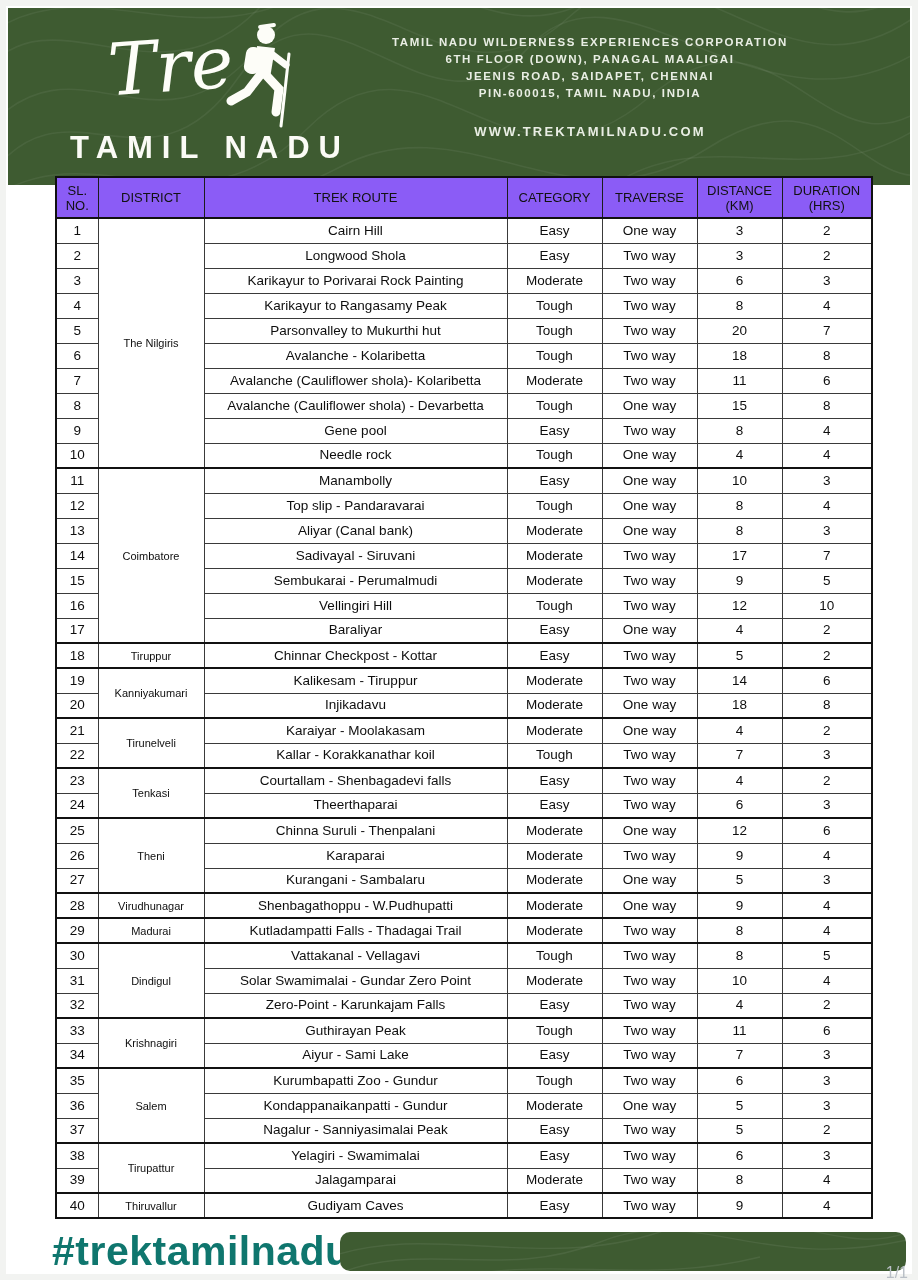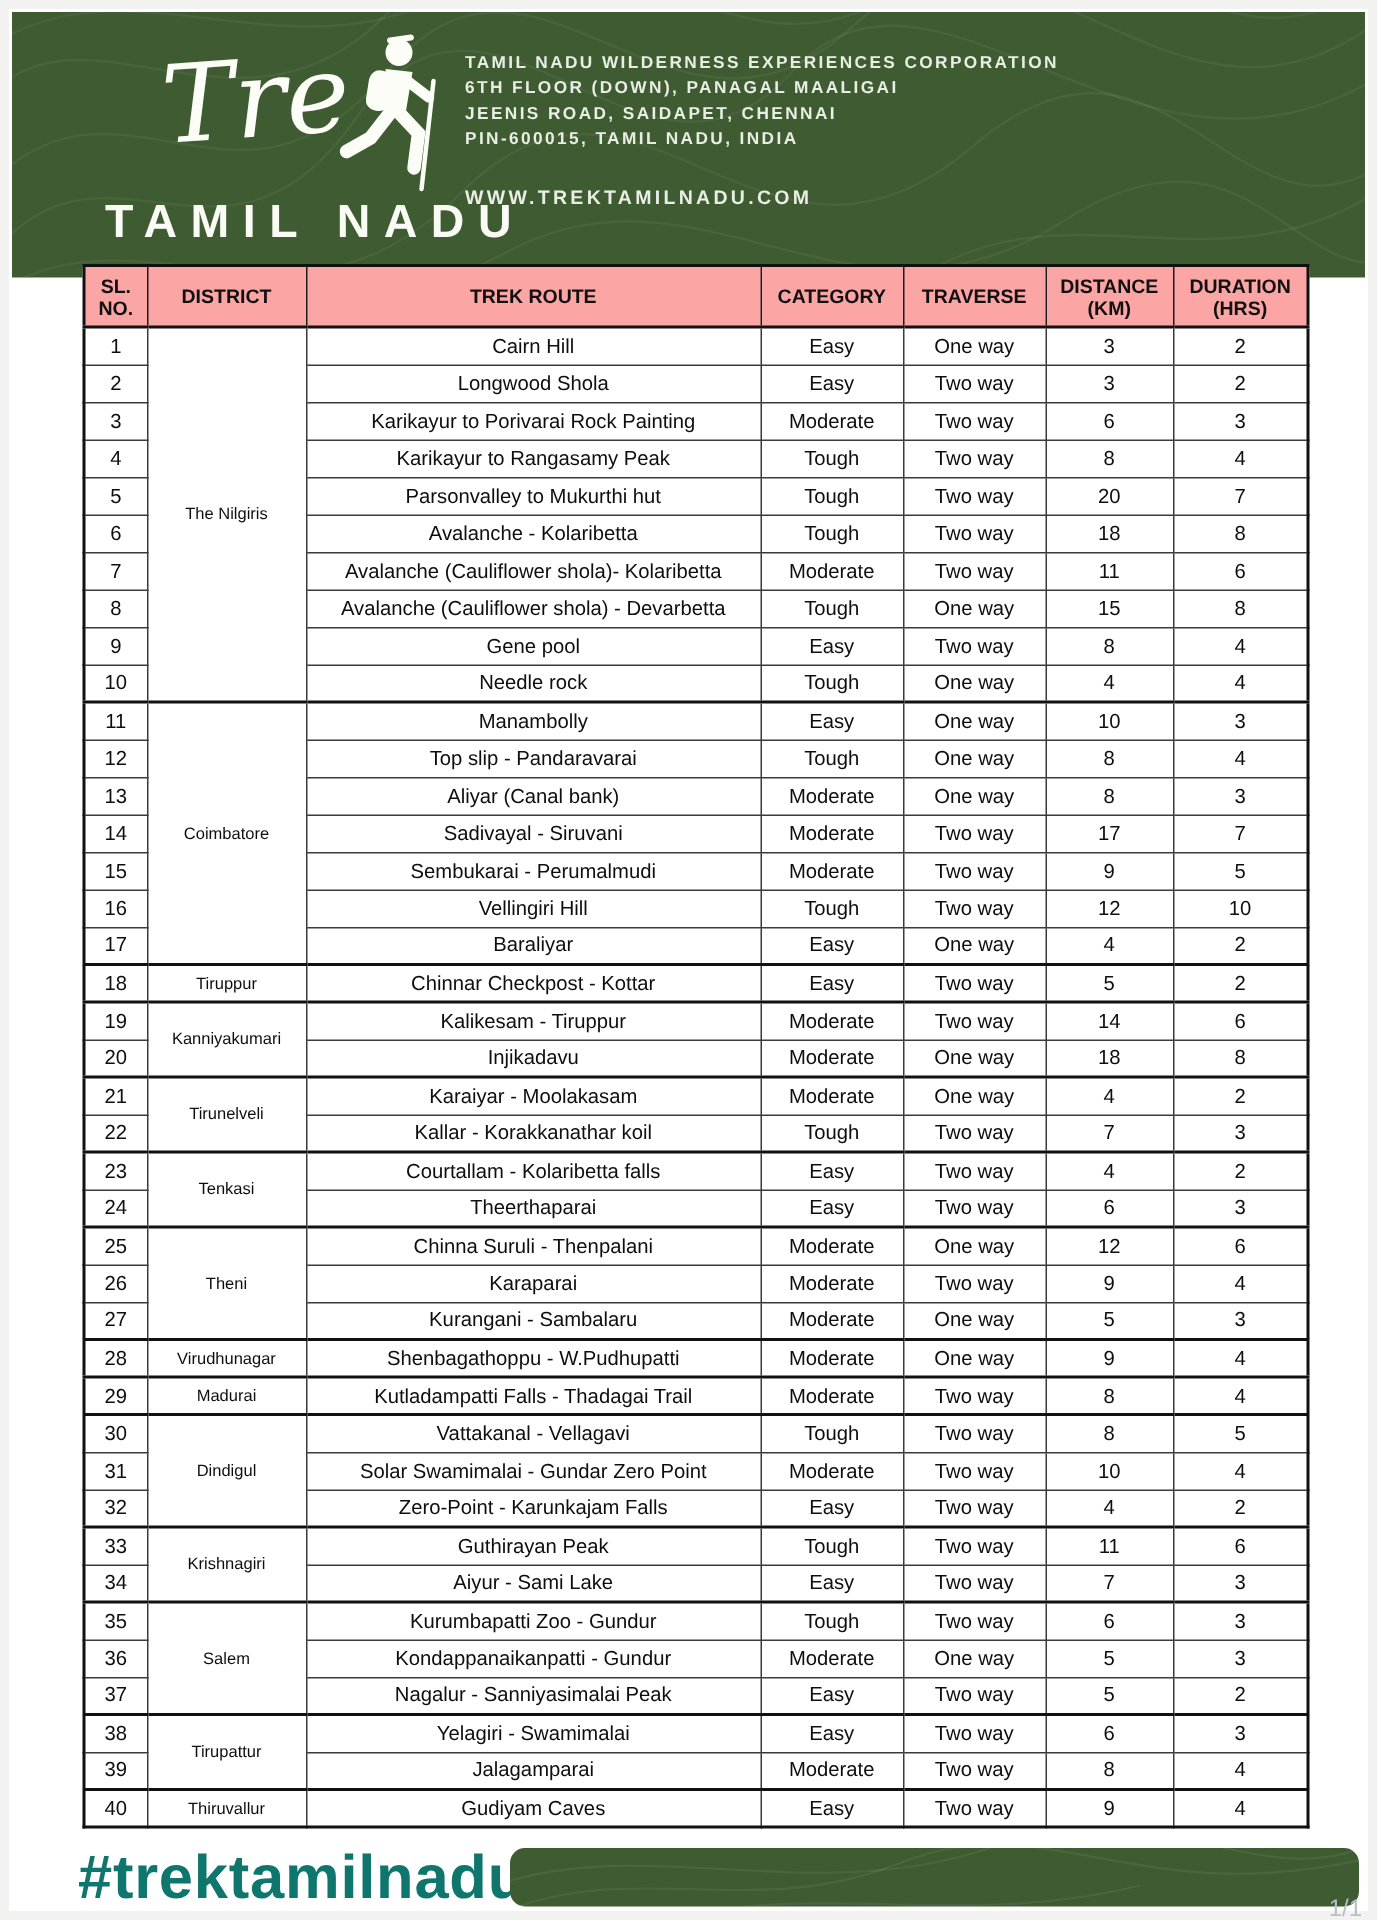--- a/index.html
+++ b/index.html
@@ -36,42 +36,42 @@
   }
   .hiker { position:absolute; left:135px; top:2px; }
   .logo-wordmark {
     position:absolute; left:2px; top:110px; width:276px;
     font-size:31px; font-weight:bold; letter-spacing:9px;
     color:#fbfbf6; white-space:nowrap;
   }
 
   .band-text {
     position:absolute; right:40px; top:26px; width:560px;
-    text-align:left; color:#e9eee4; z-index:2;
+    text-align:center; color:#e9eee4; z-index:2;
   }
   .addr-line {
     font-size:11.5px; font-weight:bold; letter-spacing:1.6px;
     line-height:17px;
   }
   .phone-line {
     margin-top:19px; font-size:11.5px; font-weight:bold; letter-spacing:1.6px;
   }
   .site-line {
     margin-top:22px; font-size:13px; font-weight:bold; letter-spacing:2.2px;
   }
 
   
   .table-wrap { position:absolute; left:55px; top:176px; width:816px; z-index:3; }
   table { border-collapse:collapse; width:100%; table-layout:fixed; background:#fff; }
   col.c-sl{width:42px} col.c-dist{width:106px} col.c-route{width:303px}
   col.c-cat{width:95px} col.c-trav{width:95px} col.c-km{width:85px} col.c-hr{width:90px}
   th {
-    background:#fca5a5; color:#111;
+    background:#8b5cf6; color:#111;
     border:1px solid #1c1c1c; border-bottom:2px solid #111;
-    font-size:13px; font-weight:bold; height:41px;
+    font-size:13px; font-weight:normal; height:41px;
     white-space:pre-line; line-height:15px; text-align:center;
   }
   td {
     border:1px solid #3a3a3a;
     font-size:13.5px; color:#0e0e0e; text-align:center;
     height:25px; line-height:14px; padding:0 2px;
     overflow:hidden; white-space:nowrap;
   }
   table { border:2px solid #111; }
   tr.group-start td { border-top:2px solid #111; }
@@ -338,21 +338,21 @@
           <td>22</td>
           <td>Kallar - Korakkanathar koil</td>
           <td>Tough</td>
           <td>Two way</td>
           <td>7</td>
           <td>3</td>
         </tr>
         <tr class="group-start">
           <td>23</td>
           <td rowspan="2" class="dist-cell">Tenkasi</td>
-          <td>Courtallam - Kolaribetta falls</td>
+          <td>Courtallam - Shenbagadevi falls</td>
           <td>Easy</td>
           <td>Two way</td>
           <td>4</td>
           <td>2</td>
         </tr>
         <tr>
           <td>24</td>
           <td>Theerthaparai</td>
           <td>Easy</td>
           <td>Two way</td>

